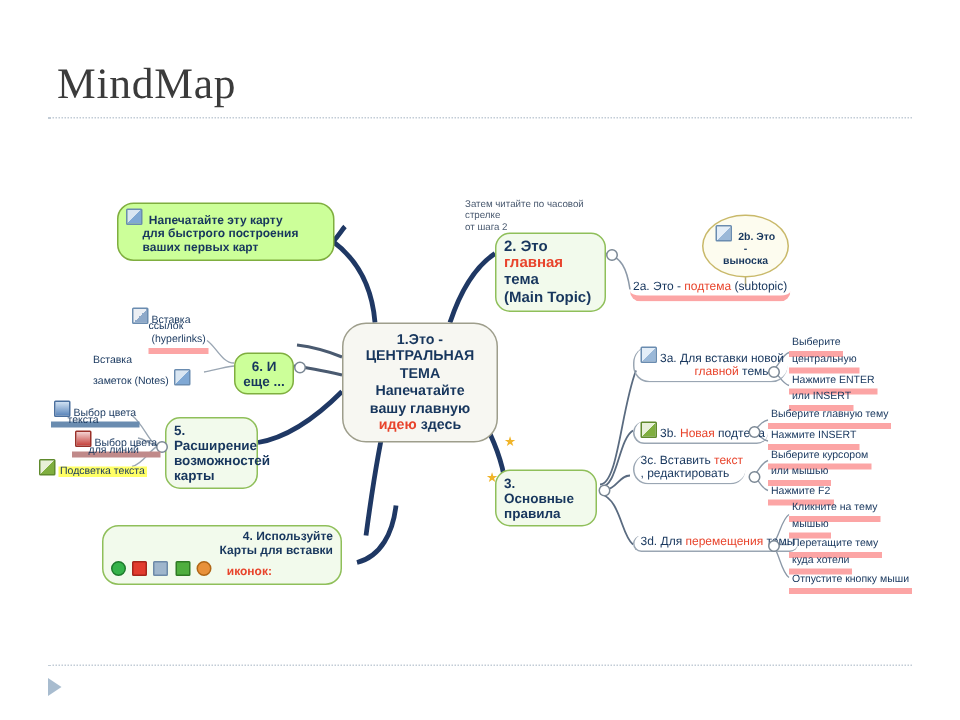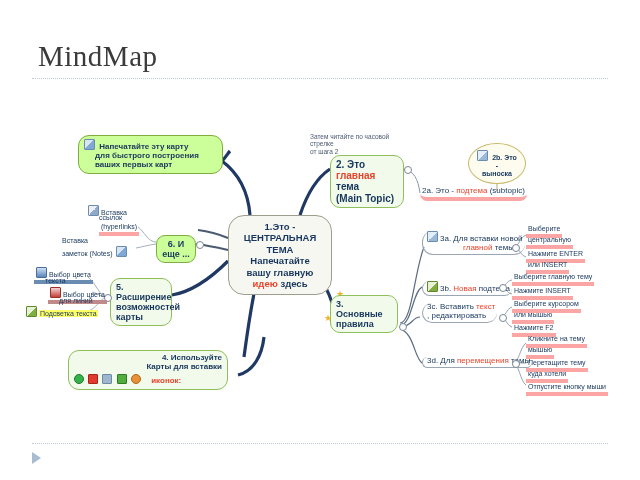--- a/index.html
+++ b/index.html
@@ -253,21 +253,21 @@
       <span>1.Это -</span><br>
       <span>ЦЕНТРАЛЬНАЯ</span><br>
       <span>ТЕМА</span><br>
       <span>Напечатайте</span><br>
       <span>вашу главную</span><br>
       <span class="red">идею</span><span> здесь</span>
     </div>
     <div class="star" style="left:336px; top:194px;">★</div>
     <div class="star" style="left:324px; top:218px;">★</div>
 
-    <div class="node gbox-pale s9" style="left:330px; top:200px; width:68px;">
+    <div class="node gbox-pale s9" style="left:330px; top:218px; width:68px;">
       <span>3. Основные</span><br>
       <span>правила</span>
     </div>
     <div class="circle-dot" style="left:399px; top:228px;"></div>
 
     <div class="node uline-box s8" style="left:422px; top:136px;">
       <span class="mini-icon ic-img"></span><span>3a. Для вставки новой </span><br>
       <span style="margin-left:36px;" class="red">главной</span><span> темы</span>
     </div>
     <div class="circle-dot" style="left:512px; top:149px;"></div>

